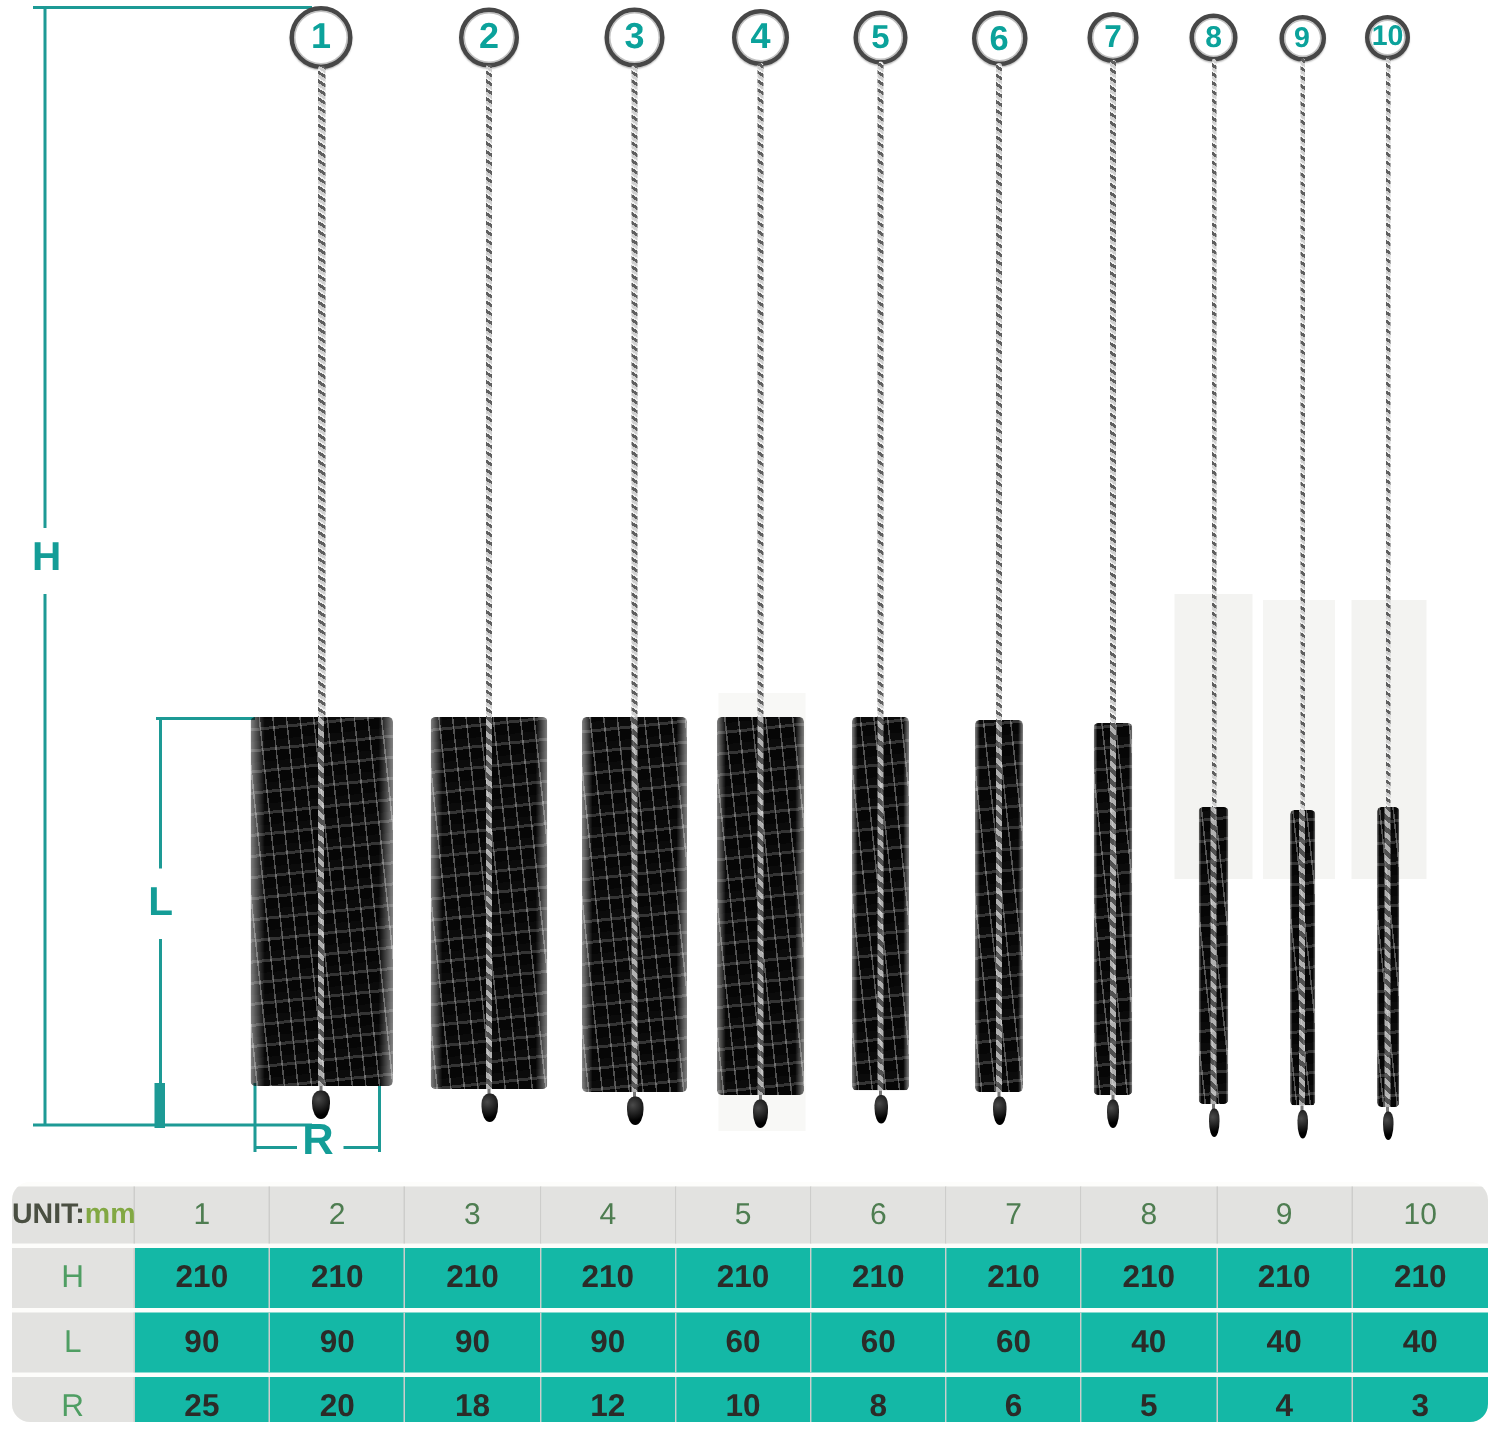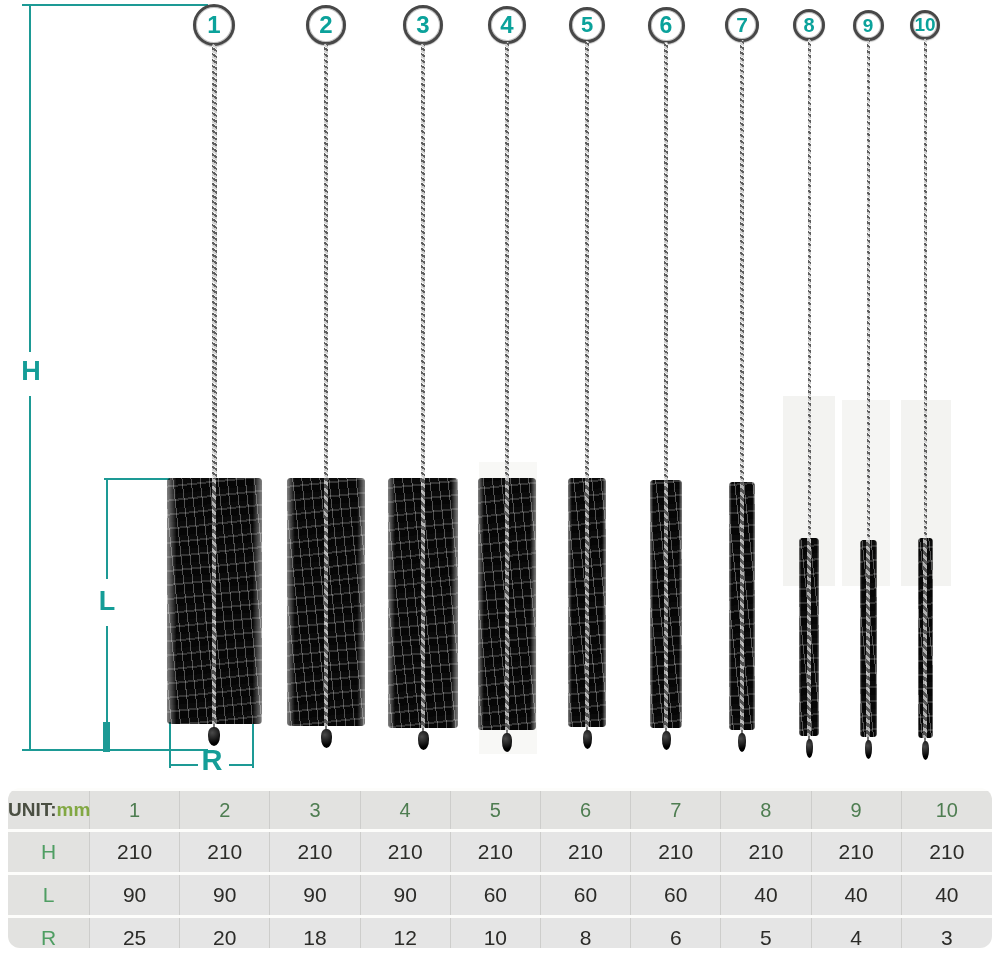--- a/index.html
+++ b/index.html
@@ -50,21 +50,21 @@
     border-radius:12px;overflow:hidden;background:#fdfdfb;
   }
   table{width:100%;height:100%;border-collapse:separate;border-spacing:0 3px;table-layout:fixed;}
   td,th{
     text-align:center;vertical-align:middle;padding:0;
     border-right:1px solid #cdcdcb;font-family:"Liberation Sans","DejaVu Sans",sans-serif;
   }
   td:last-child,th:last-child{border-right:none;}
   .hdr{background:#e2e2e0;color:#4e7d51;font-size:20px;font-weight:500;}
   .rowhead{background:#e2e2e0;color:#4f9e63;font-size:21px;font-weight:500;}
-  .cell{background:#e5e5e5;color:#2b2b28;font-size:21px;font-weight:400;}
+  .cell{background:#14b8a6;color:#2b2b28;font-size:21px;font-weight:700;}
   .unitcell{background:#e2e2e0;font-size:19px;font-weight:600;}
   .unit-prefix{color:#4a4f42;}
   .unit-suffix{color:#82a843;}
 </style>
 </head>
 <body>
 
 <div id="stage">
 
   <div id="bands">

